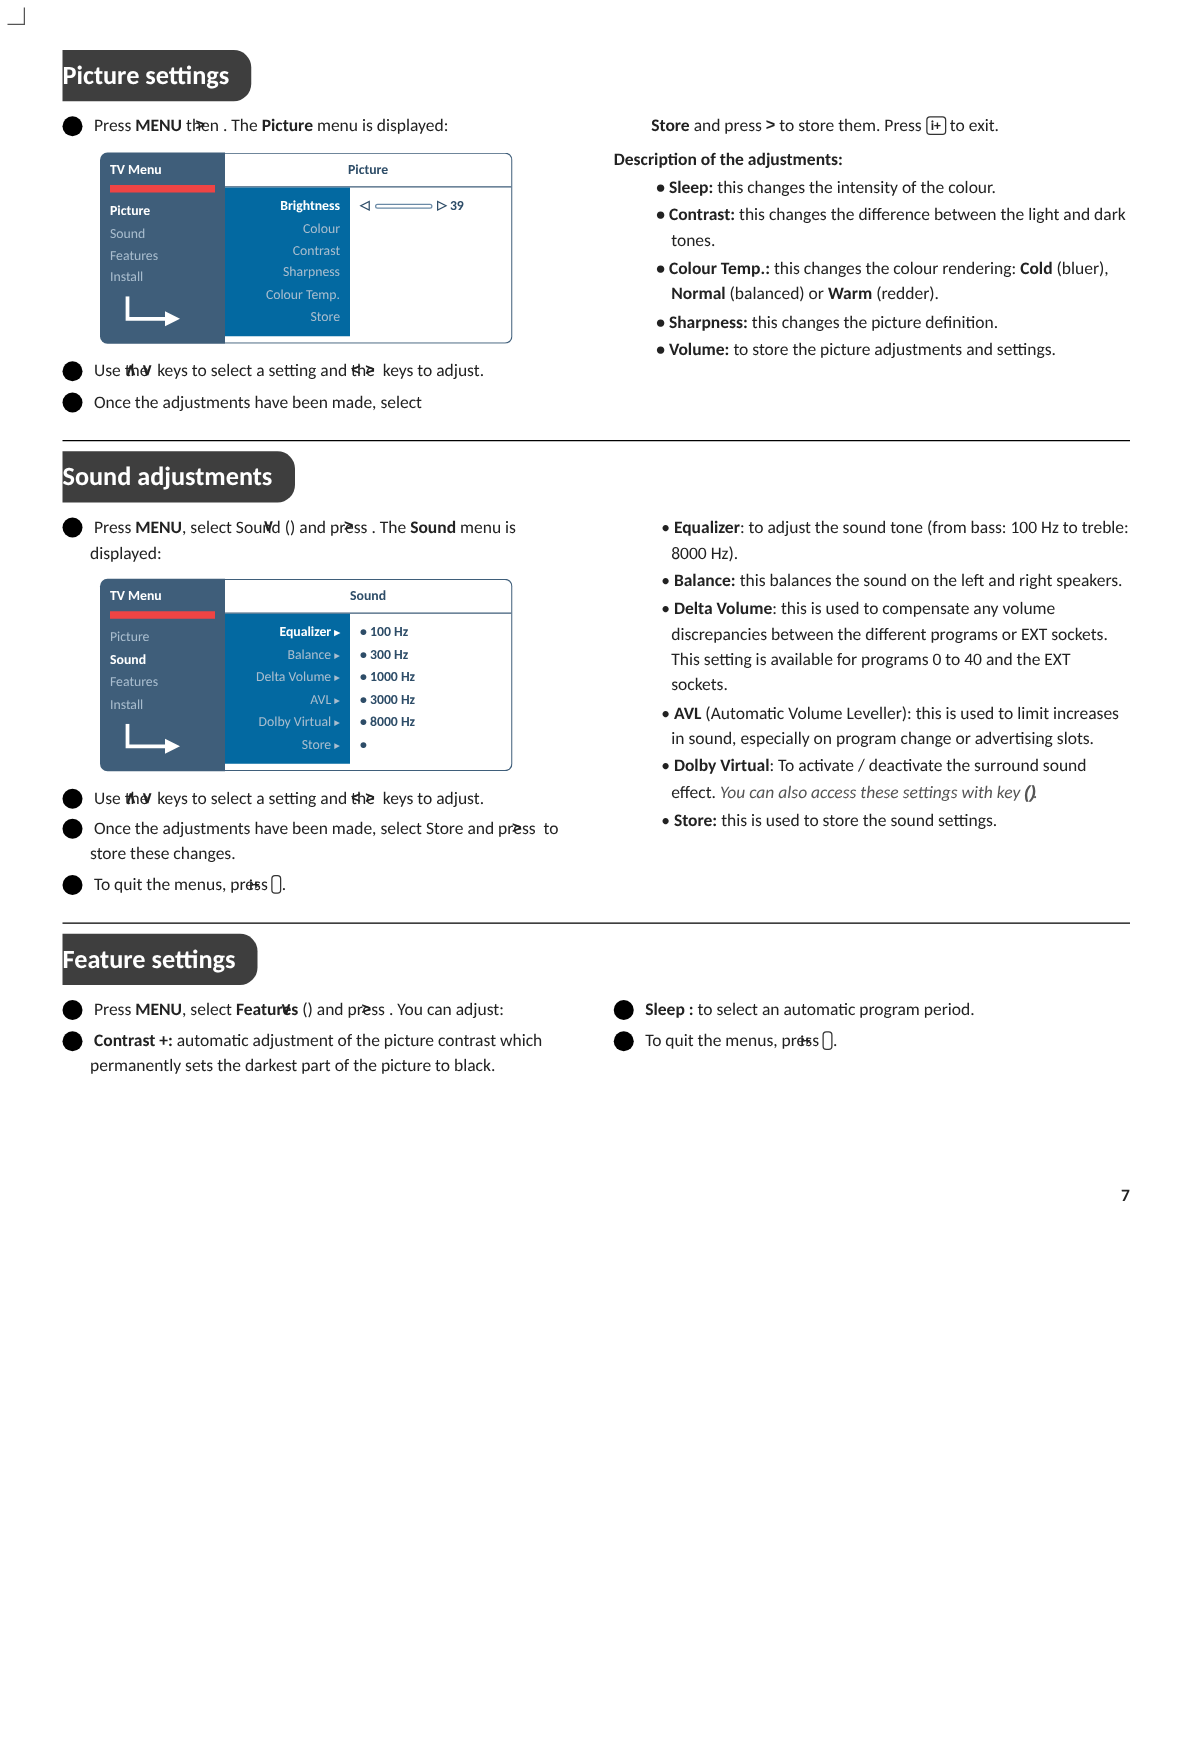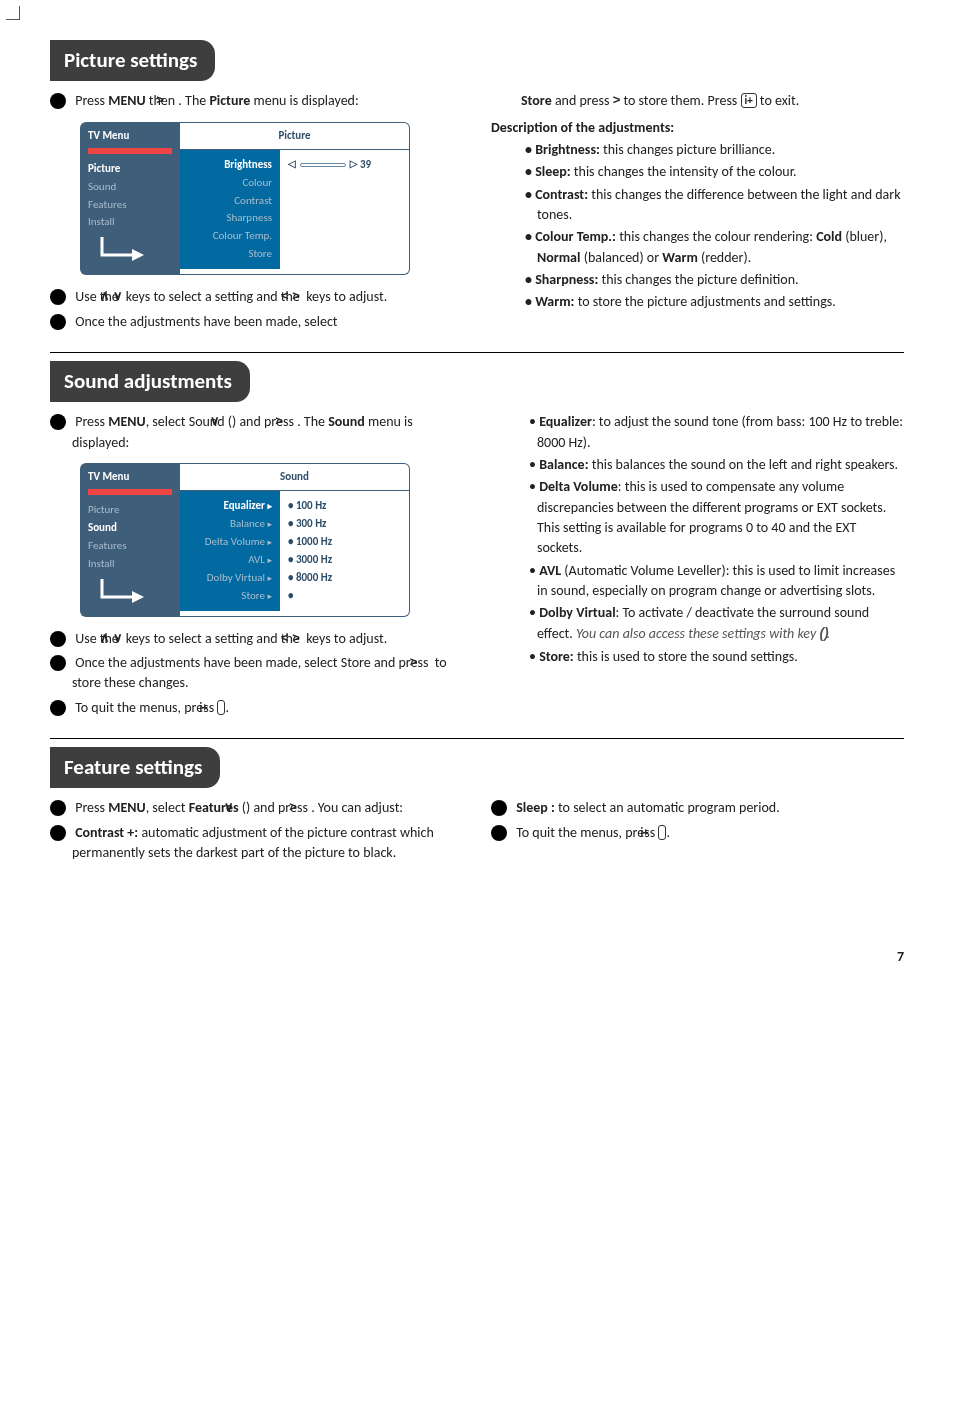--- a/index.html
+++ b/index.html
@@ -13,21 +13,21 @@
     background: #fff;
     width: 954px;
   }
   .hr { border: none; border-top: 1px solid #000; height: 0; margin: 16px 0 8px; }
   h2.pill {
     display: inline-block;
     background: #3e3e3e;
     color: #fff;
     font-weight: 700;
     font-size: 21px;
-    padding: 5px 18px 6px 14px;
+    padding: 5px 18px 6px 0;
     border-radius: 0 14px 14px 0;
     margin: 0 0 10px 0;
   }
   .cols { display: flex; gap: 28px; }
   .col { flex: 1; }
   .num {
     display: inline-flex;
     align-items: center;
     justify-content: center;
     width: 16px; height: 16px;
@@ -204,26 +204,25 @@
   <div class="col">
     <p class="step" style="padding-left:30px; text-indent:0;">
       <b>Store</b>
       <span>and press</span>
       <span class="key">&gt;</span>
       <span>to store them. Press</span>
       <span class="iconbox">i+</span>
       <span>to exit.</span>
     </p>
     <p class="desc-head">Description of the adjustments:</p>
-    <p class="bul"><b>• Brightness:</b> <span>this changes picture brilliance.</span></p>
     <p class="bul"><b>• Sleep:</b> <span>this changes the intensity of the colour.</span></p>
     <p class="bul"><b>• Contrast:</b> <span>this changes the difference between the light and dark tones.</span></p>
     <p class="bul"><b>• Colour Temp.:</b> <span>this changes the colour rendering:</span> <b>Cold</b> <span>(bluer),</span> <b>Normal</b> <span>(balanced) or</span> <b>Warm</b> <span>(redder).</span></p>
     <p class="bul"><b>• Sharpness:</b> <span>this changes the picture definition.</span></p>
-    <p class="bul"><b>• Warm:</b> <span>to store the picture adjustments and settings.</span></p>
+    <p class="bul"><b>• Volume:</b> <span>to store the picture adjustments and settings.</span></p>
   </div>
 </div>
 
 <hr class="hr">
 
 
 <h2 class="pill">Sound adjustments</h2>
 
 <div class="cols">
   <div class="col">

